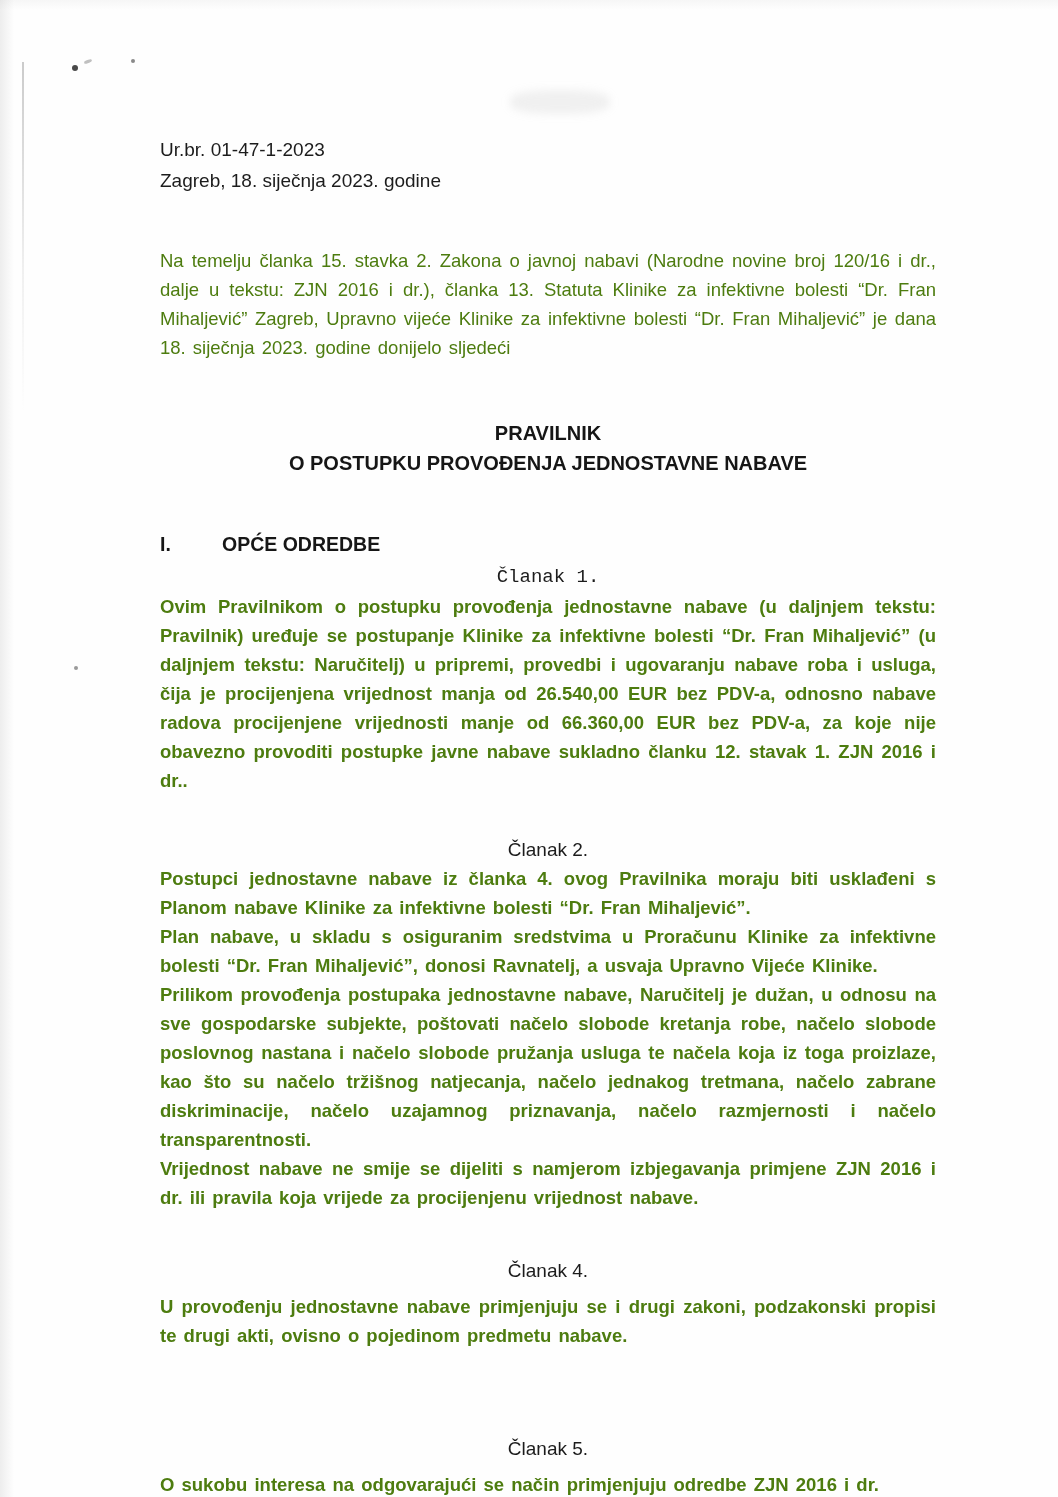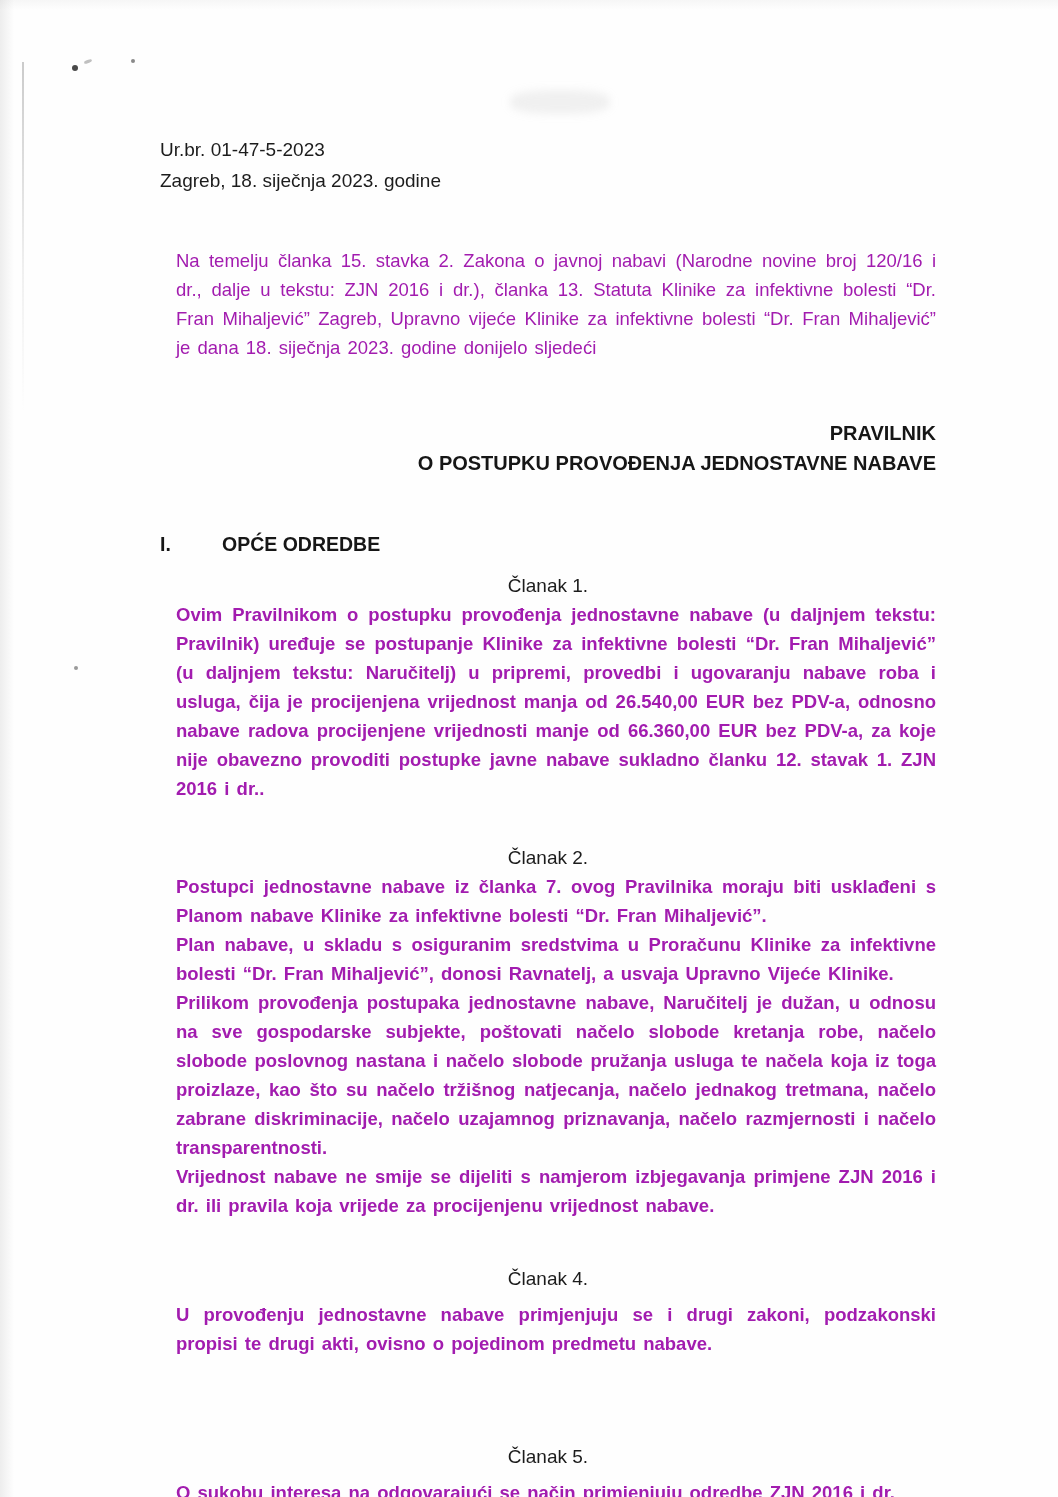--- a/index.html
+++ b/index.html
@@ -54,34 +54,34 @@
     border-radius: 40%;
   }
 
   .content {
     position: absolute;
     left: 160px;
     top: 0;
     width: 776px;
   }
 
-  .doc-text { font-size: 18.5px; line-height: 29px; color: #a21caf; margin-left: 16px; }
+  .doc-text { font-size: 18.5px; line-height: 29px; color: #4d7c0f; }
 
   .head { padding-top: 134px; font-size: 19px; line-height: 31px; color: #1c1c1c; }
 
   .preamble {
     margin-top: 50px;
     text-align: justify;
     text-align-last: left;
     word-spacing: 2px;
   }
 
   .title-block {
     margin-top: 56px;
-    text-align: right;
+    text-align: center;
     font-weight: bold;
     font-size: 20px;
     line-height: 30px;
     color: #161616;
   }
 
   .section-heading {
     margin-top: 52px;
     font-weight: bold;
     font-size: 19.5px;
@@ -90,21 +90,21 @@
     display: flex;
   }
   .section-numeral { display: inline-block; width: 62px; }
 
   .article-heading {
     text-align: center;
     font-size: 19px;
     line-height: 29px;
     color: #1c1c1c;
   }
-  .mt-a1 { margin-top: 12px; }
+  .mt-a1 { margin-top: 4px; font-family: Liberation Mono, monospace; }
   .mt-a2 { margin-top: 40px; text-align: center; }
   .mt-a3 { margin-top: 37px; }
   .mt-a4 { margin-top: 44px; }
   .mt-a5 { margin-top: 84px; }
 
   .article-para {
     text-align: justify;
     text-align-last: left;
     word-spacing: 2px;
     font-weight: bold;
@@ -119,41 +119,41 @@
   <div class="edge-line"></div>
   <div class="speck speck-1"></div>
   <div class="speck speck-2"></div>
   <div class="speck speck-3"></div>
   <div class="speck speck-4"></div>
   <div class="smudge"></div>
 
   <div class="content">
 
     <div class="head">
-      <div>Ur.br. 01-47-5-2023</div>
+      <div>Ur.br. 01-47-1-2023</div>
       <div>Zagreb, 18. siječnja 2023. godine</div>
     </div>
 
     <p class="doc-text preamble">Na temelju članka 15. stavka 2. Zakona o javnoj nabavi (Narodne novine broj 120/16 i dr., dalje u tekstu: ZJN 2016 i dr.), članka 13. Statuta Klinike za infektivne bolesti “Dr. Fran Mihaljević” Zagreb, Upravno vijeće Klinike za infektivne bolesti “Dr. Fran Mihaljević” je dana 18. siječnja 2023. godine donijelo sljedeći</p>
 
     <div class="title-block">
       <div>PRAVILNIK</div>
       <div>O POSTUPKU PROVOĐENJA JEDNOSTAVNE NABAVE</div>
     </div>
 
     <div class="section-heading">
       <span class="section-numeral">I.</span>
       <span>OPĆE ODREDBE</span>
     </div>
 
     <div class="article-heading mt-a1">Članak 1.</div>
     <p class="doc-text article-para">Ovim Pravilnikom o postupku provođenja jednostavne nabave (u daljnjem tekstu: Pravilnik) uređuje se postupanje Klinike za infektivne bolesti “Dr. Fran Mihaljević” (u daljnjem tekstu: Naručitelj) u pripremi, provedbi i ugovaranju nabave roba i usluga, čija je procijenjena vrijednost manja od 26.540,00 EUR bez PDV-a, odnosno nabave radova procijenjene vrijednosti manje od 66.360,00 EUR bez PDV-a, za koje nije obavezno provoditi postupke javne nabave sukladno članku 12. stavak 1. ZJN 2016 i dr..</p>
 
     <div class="article-heading mt-a2">Članak 2.</div>
-    <p class="doc-text article-para">Postupci jednostavne nabave iz članka 7. ovog Pravilnika moraju biti usklađeni s Planom nabave Klinike za infektivne bolesti “Dr. Fran Mihaljević”.</p>
+    <p class="doc-text article-para">Postupci jednostavne nabave iz članka 4. ovog Pravilnika moraju biti usklađeni s Planom nabave Klinike za infektivne bolesti “Dr. Fran Mihaljević”.</p>
     <p class="doc-text article-para">Plan nabave, u skladu s osiguranim sredstvima u Proračunu Klinike za infektivne bolesti “Dr. Fran Mihaljević”, donosi Ravnatelj, a usvaja Upravno Vijeće Klinike.</p>
 
     <p class="doc-text article-para">Prilikom provođenja postupaka jednostavne nabave, Naručitelj je dužan, u odnosu na sve gospodarske subjekte, poštovati načelo slobode kretanja robe, načelo slobode poslovnog nastana i načelo slobode pružanja usluga te načela koja iz toga proizlaze, kao što su načelo tržišnog natjecanja, načelo jednakog tretmana, načelo zabrane diskriminacije, načelo uzajamnog priznavanja, načelo razmjernosti i načelo transparentnosti.</p>
     <p class="doc-text article-para">Vrijednost nabave ne smije se dijeliti s namjerom izbjegavanja primjene ZJN 2016 i dr. ili pravila koja vrijede za procijenjenu vrijednost nabave.</p>
 
     <div class="article-heading mt-a4">Članak 4.</div>
     <p class="doc-text article-para mt-gap">U provođenju jednostavne nabave primjenjuju se i drugi zakoni, podzakonski propisi te drugi akti, ovisno o pojedinom predmetu nabave.</p>
 
     <div class="article-heading mt-a5">Članak 5.</div>
     <p class="doc-text article-para mt-gap">O sukobu interesa na odgovarajući se način primjenjuju odredbe ZJN 2016 i dr.</p>

